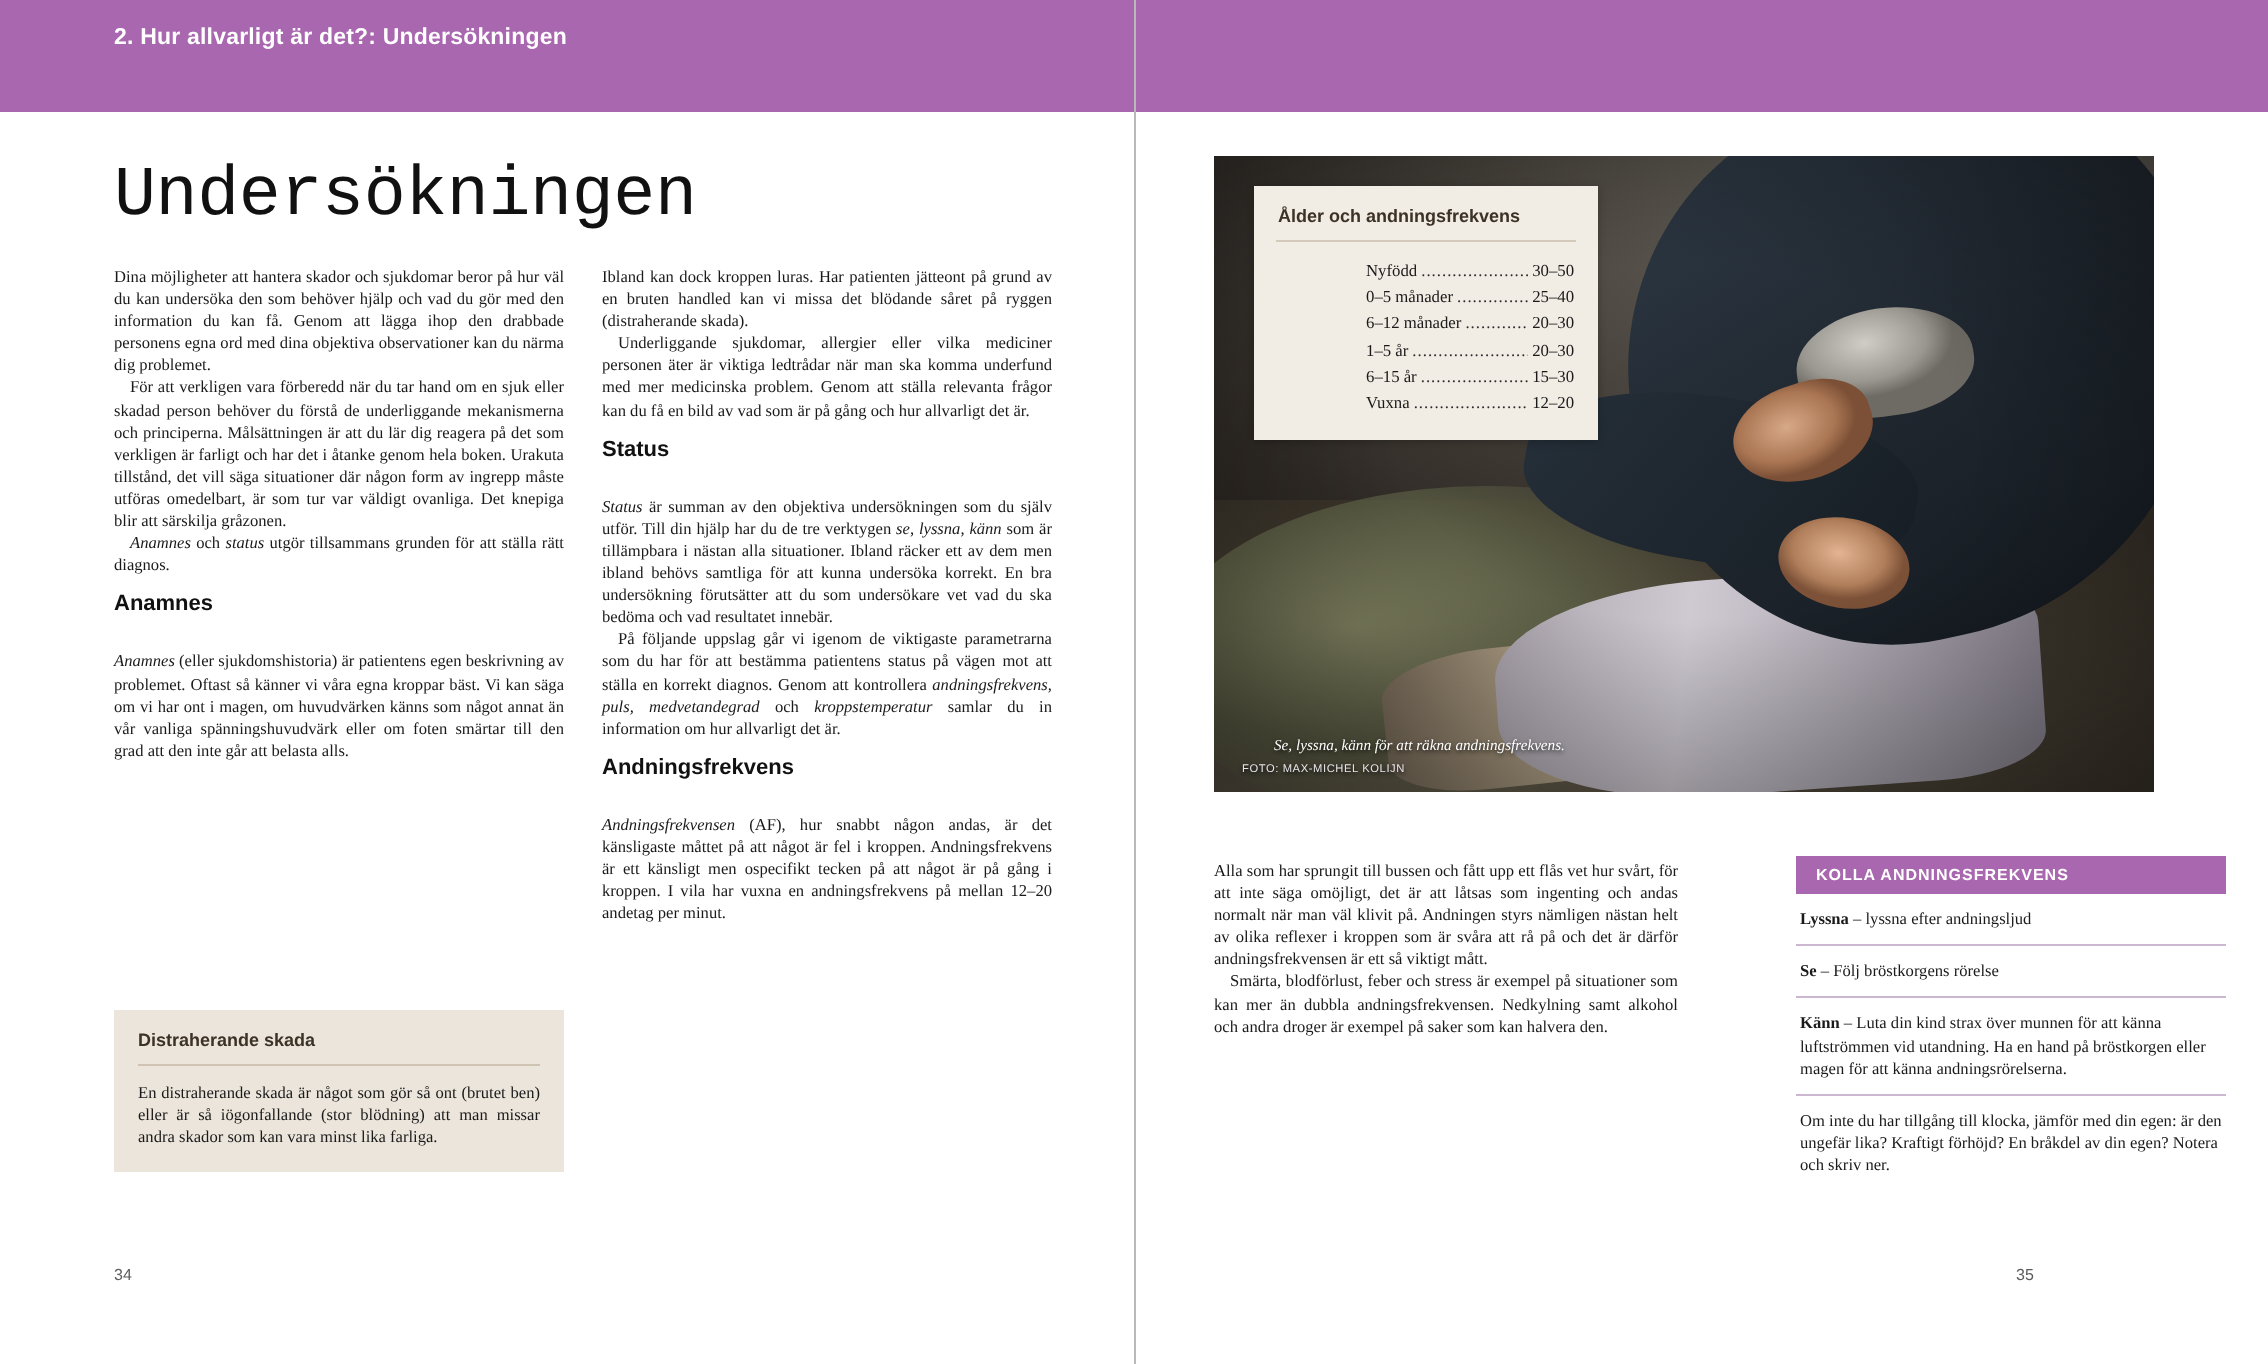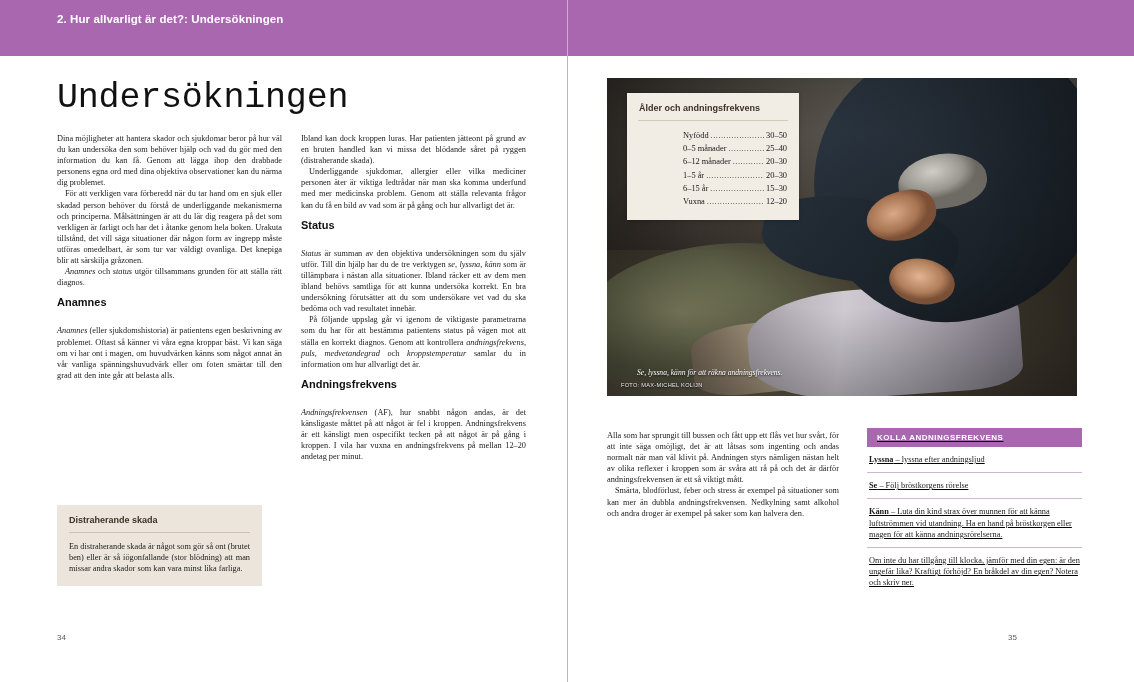--- a/index.html
+++ b/index.html
@@ -88,21 +88,21 @@
   .col em { font-style: italic; }
 
   #col-1 { left: 57px; top: 133px; width: 225px; }
   #col-2 { left: 301px; top: 133px; width: 225px; }
   #col-3 { left: 607px; top: 430px; width: 232px; }
 
   
   .beige-box {
     position: absolute;
     left: 57px; top: 505px;
-    width: 205px;
+    width: 225px;
     background: #ece5dc;
   }
   .beige-box .bb-title {
     font-family: "Liberation Sans", sans-serif;
     font-weight: bold;
     font-size: 9px;
     padding: 10px 12px 0 12px;
     color: #3d3226;
   }
   .beige-box .bb-rule {
@@ -266,23 +266,22 @@
     white-space: nowrap;
     margin: 0 2px;
     color: #2a2a2a;
     letter-spacing: .5px;
   }
   .freq-card .fc-val { flex: 0 0 auto; }
 
   
   .kolla {
     position: absolute;
-    left: 867px; top: 428px;
+    left: 898px; top: 428px;
     width: 215px;
-    text-decoration: underline;
   }
   .kolla .k-head {
     background: #a967b0;
     color: #ffffff;
     font-family: "Liberation Sans", sans-serif;
     font-weight: bold;
     font-size: 8px;
     letter-spacing: .5px;
     padding: 5px 10px 5px 10px;
   }

